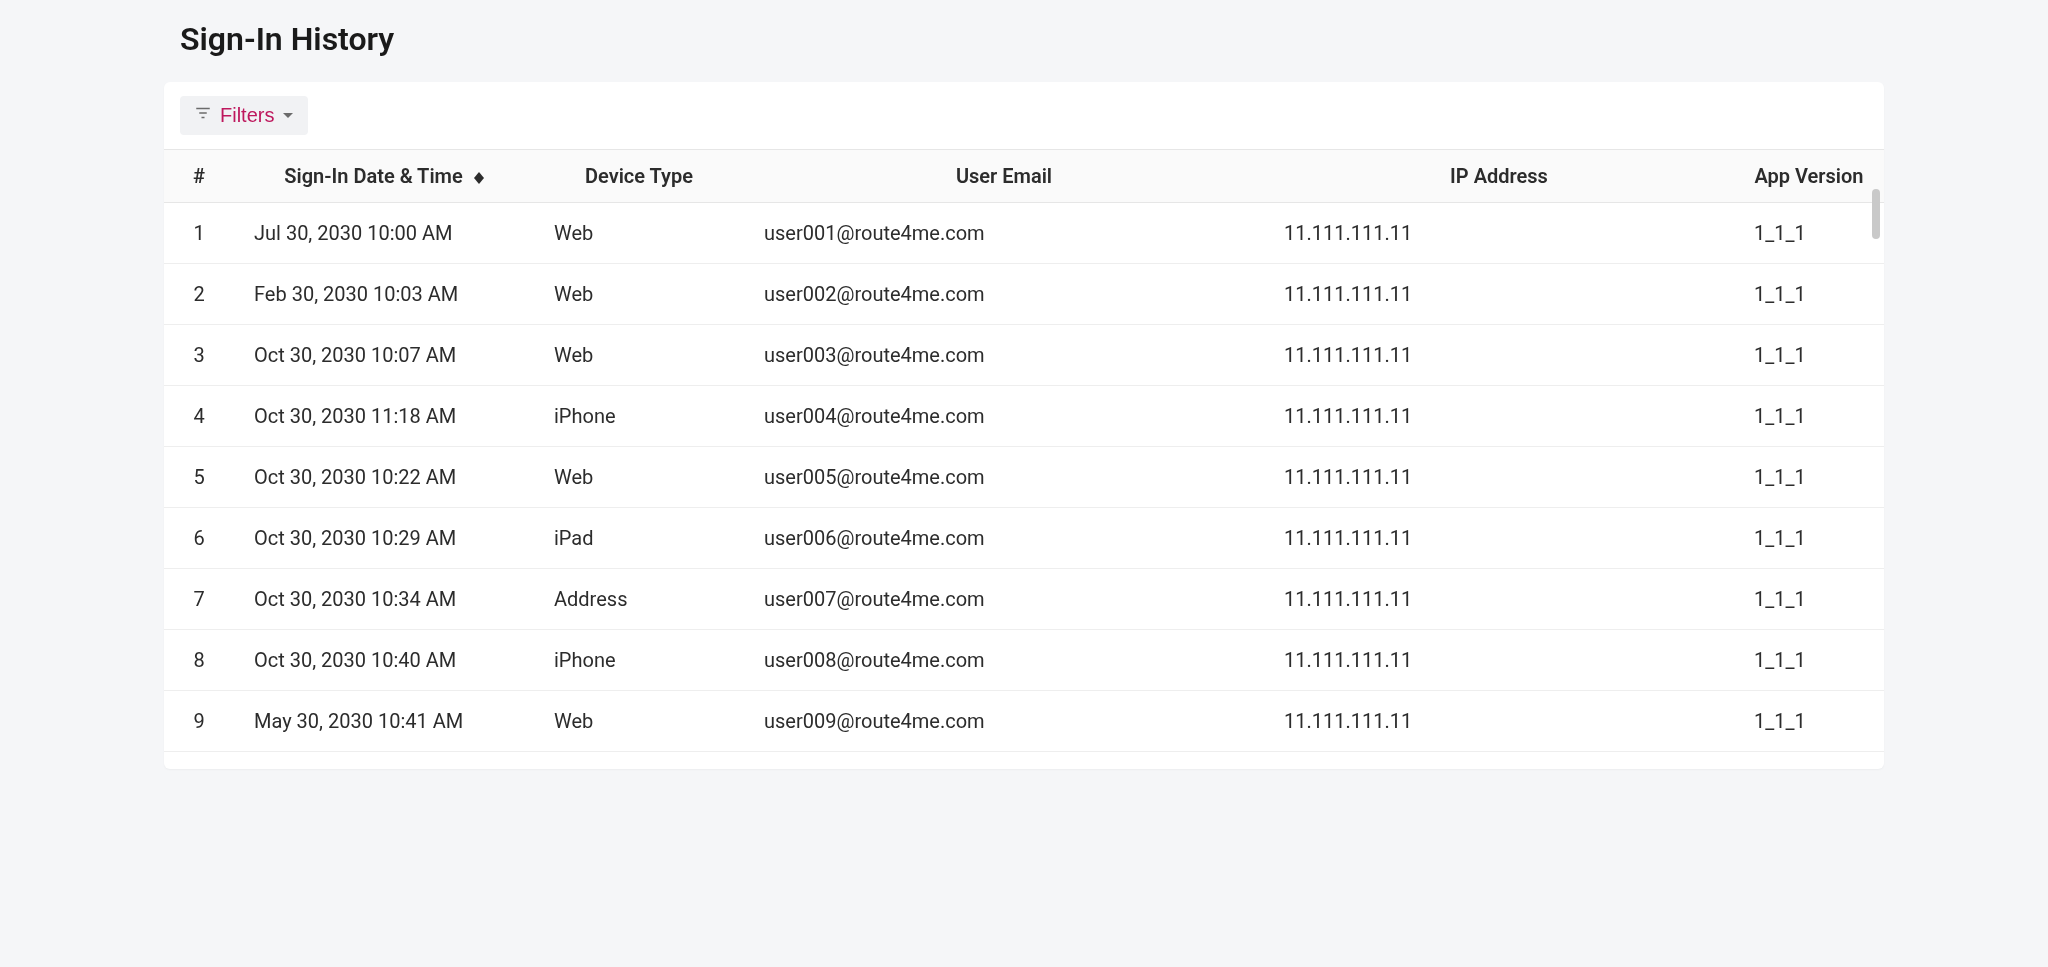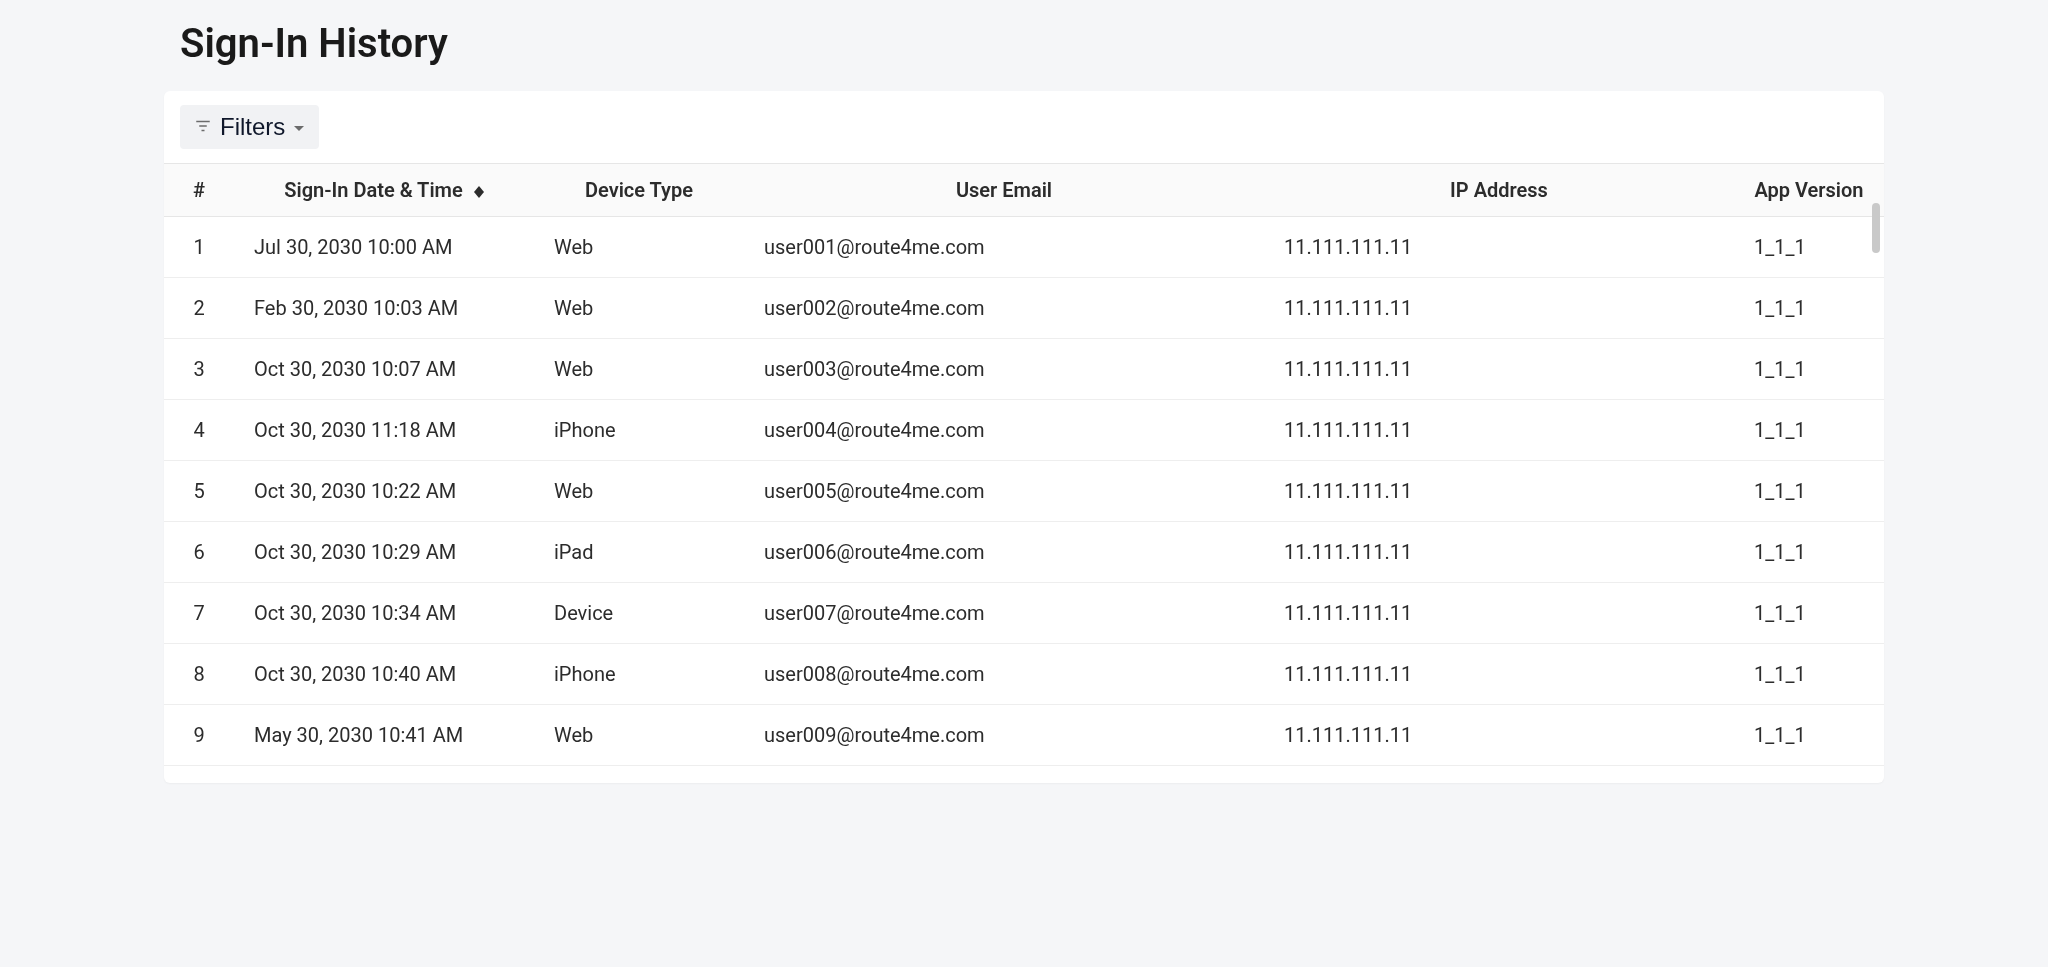--- a/index.html
+++ b/index.html
@@ -12,21 +12,21 @@
       background-color: #f5f6f8;
       color: #2c2c2c;
       padding: 20px 0;
     }
     .container {
       max-width: 1920px;
       margin: 0 auto;
       padding: 0 100px;
     }
     .page-title {
-      font-size: 40px;
+      font-size: 32px;
       font-weight: 600;
       color: #1a1a1a;
       margin-bottom: 24px;
       padding-left: 16px;
     }
     .card {
       background: #ffffff;
       border-radius: 6px;
       box-shadow: 0 1px 2px rgba(0,0,0,0.04);
       overflow: hidden;
@@ -35,23 +35,23 @@
       padding: 14px 16px;
     }
     .filters-button {
       display: inline-flex;
       align-items: center;
       gap: 8px;
       background: #f1f2f4;
       border: none;
       border-radius: 4px;
       padding: 8px 14px;
-      font-size: 24px;
+      font-size: 20px;
       font-weight: 500;
-      color: #0f172a;
+      color: #be185d;
       cursor: pointer;
     }
     .filter-icon {
       width: 18px;
       height: 18px;
     }
     .chevron-icon {
       width: 12px;
       height: 12px;
     }
@@ -232,21 +232,21 @@
               <td class="col-num">6</td>
               <td>Oct 30, 2030 10:29 AM</td>
               <td>iPad</td>
               <td>user006@route4me.com</td>
               <td>11.111.111.11</td>
               <td>1_1_1</td>
             </tr>
             <tr>
               <td class="col-num">7</td>
               <td>Oct 30, 2030 10:34 AM</td>
-              <td>Device</td>
+              <td>Address</td>
               <td>user007@route4me.com</td>
               <td>11.111.111.11</td>
               <td>1_1_1</td>
             </tr>
             <tr>
               <td class="col-num">8</td>
               <td>Oct 30, 2030 10:40 AM</td>
               <td>iPhone</td>
               <td>user008@route4me.com</td>
               <td>11.111.111.11</td>

